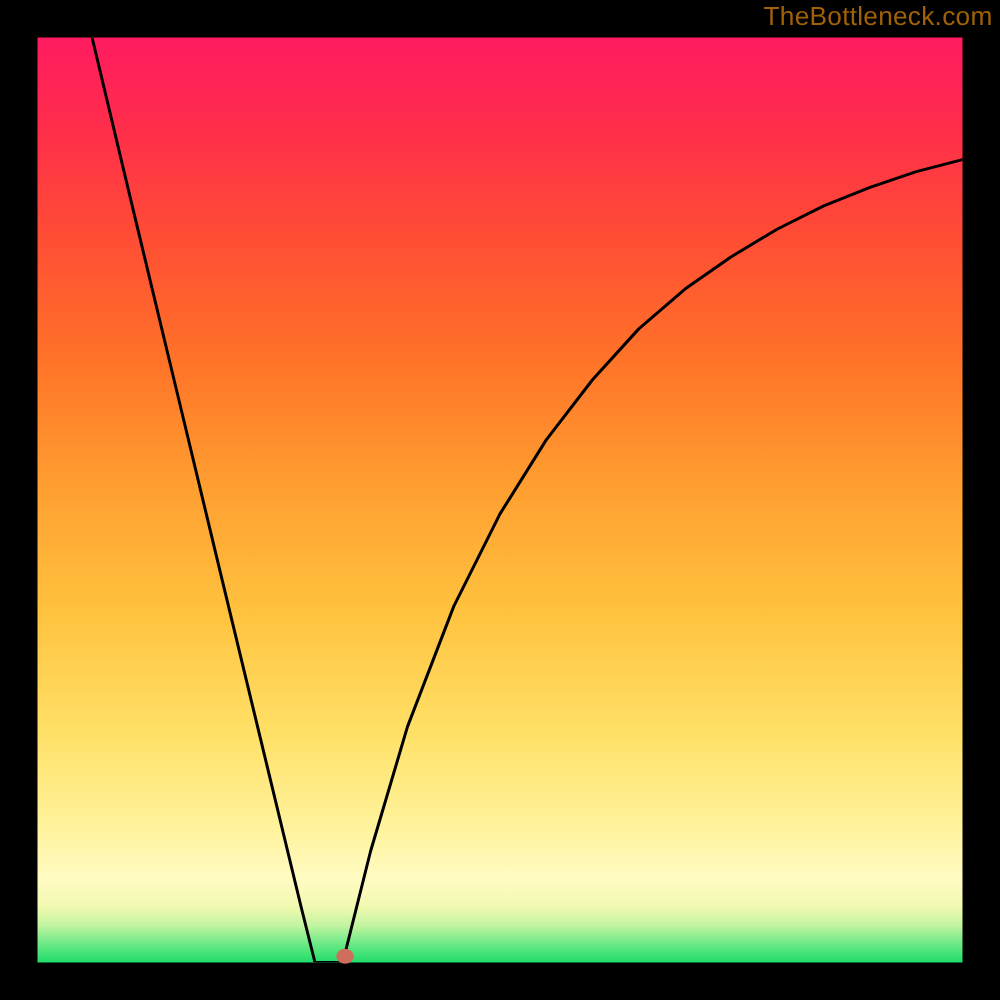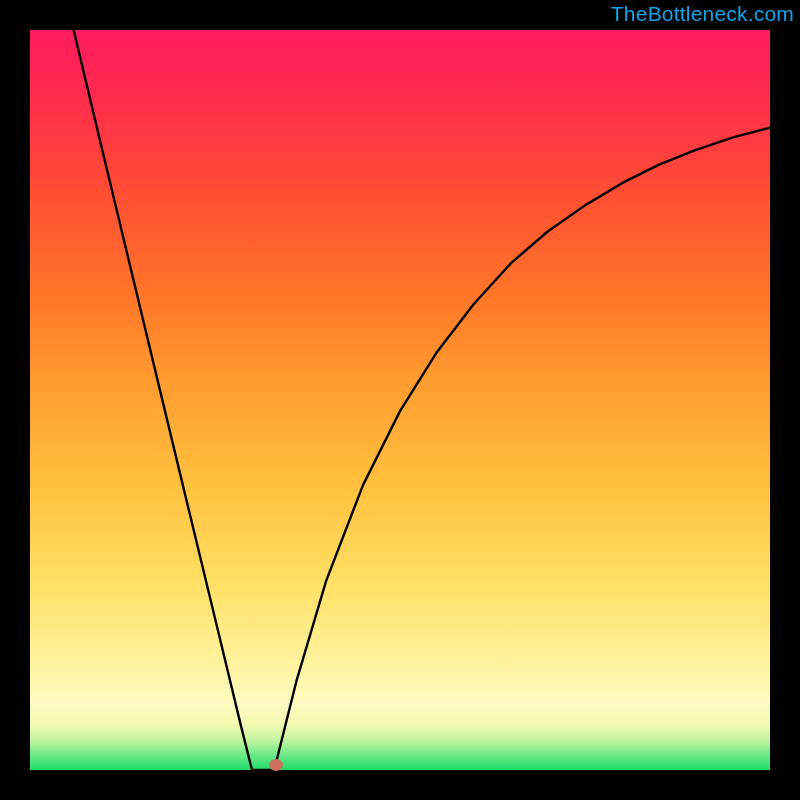--- a/index.html
+++ b/index.html
@@ -14,21 +14,21 @@
   .chart-wrap {
     position: relative;
     width: 800px;
     height: 800px;
     background: #000;
   }
   .watermark {
     position: absolute;
     top: 2px;
     right: 6px;
-    color: #0ea5e9;
+    color: #a16207;
     font-size: 21px;
     font-weight: 400;
     letter-spacing: 0.2px;
     z-index: 5;
   }
   .plot-area {
     position: absolute;
     left: 30px;
     top: 30px;
     width: 740px;

